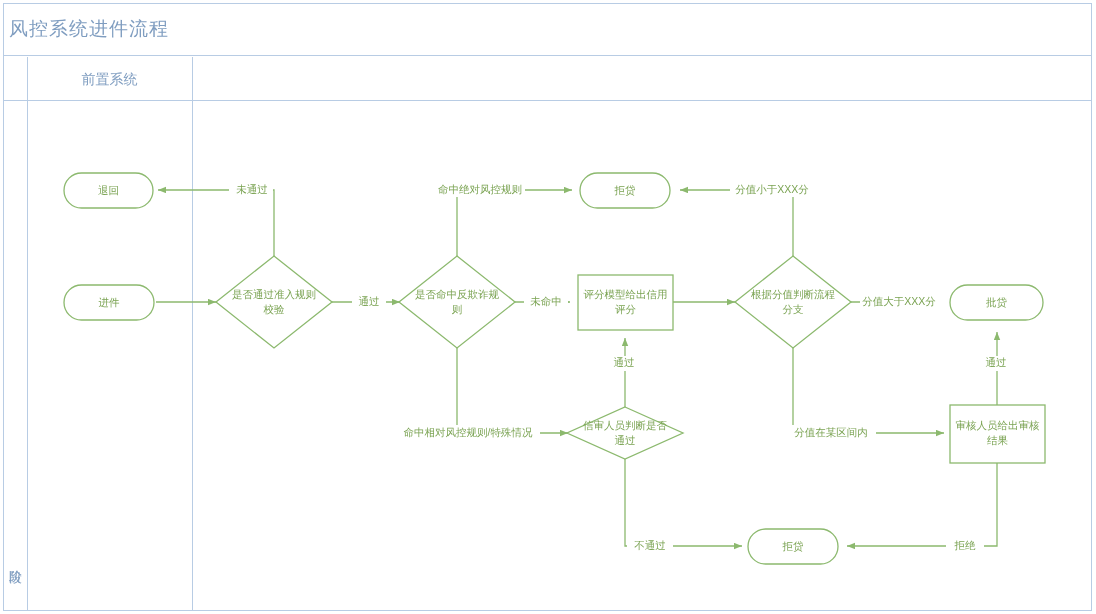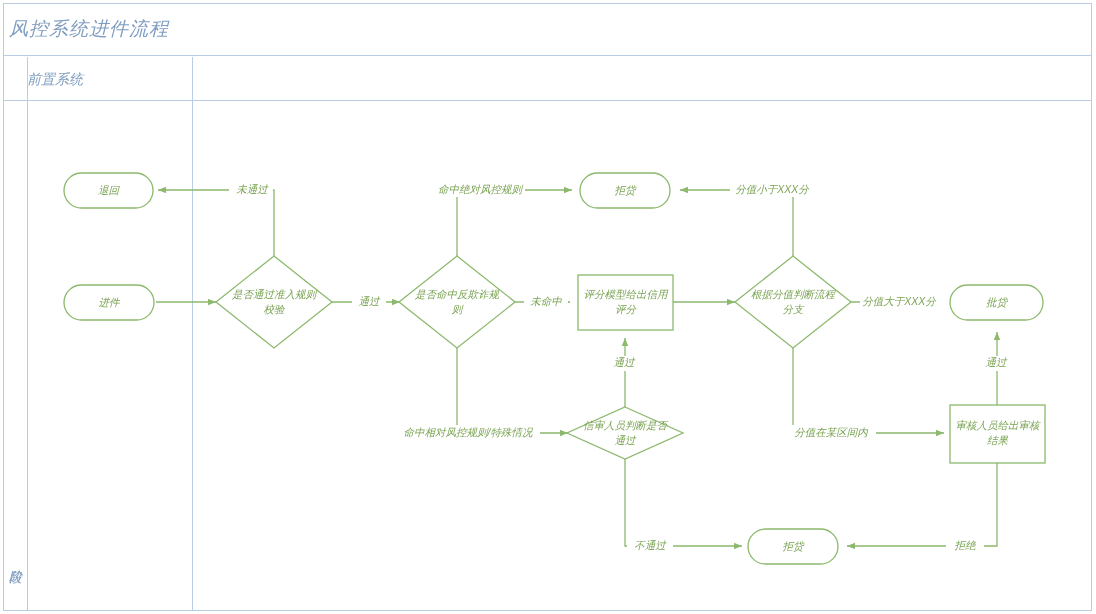--- a/index.html
+++ b/index.html
@@ -7,21 +7,20 @@
     padding: 0;
     background: #ffffff;
     font-family: "Liberation Sans", "DejaVu Sans", sans-serif;
   }
   #page {
     position: relative;
     width: 1096px;
     height: 614px;
     overflow: hidden;
     background: #ffffff;
-    font-style: italic;
   }
   
   .frame-outer {
     position: absolute;
     left: 3px;
     top: 3px;
     width: 1089px;
     height: 608px;
     border: 1px solid #b8cce4;
     box-sizing: border-box;
@@ -52,21 +51,21 @@
     width: 1087px;
     height: 44px;
     border-bottom: 1px solid #b8cce4;
     box-sizing: border-box;
   }
   .col-head {
     position: absolute;
     top: 57px;
     height: 44px;
     line-height: 44px;
-    text-align: left;
+    text-align: center;
     font-size: 14px;
     color: #7f9dc0;
   }
   .col-head-1 { left: 27px; width: 165px; }
   .col-head-2 { left: 193px; width: 898px; }
 
   
   .vdiv {
     position: absolute;
     top: 57px;

